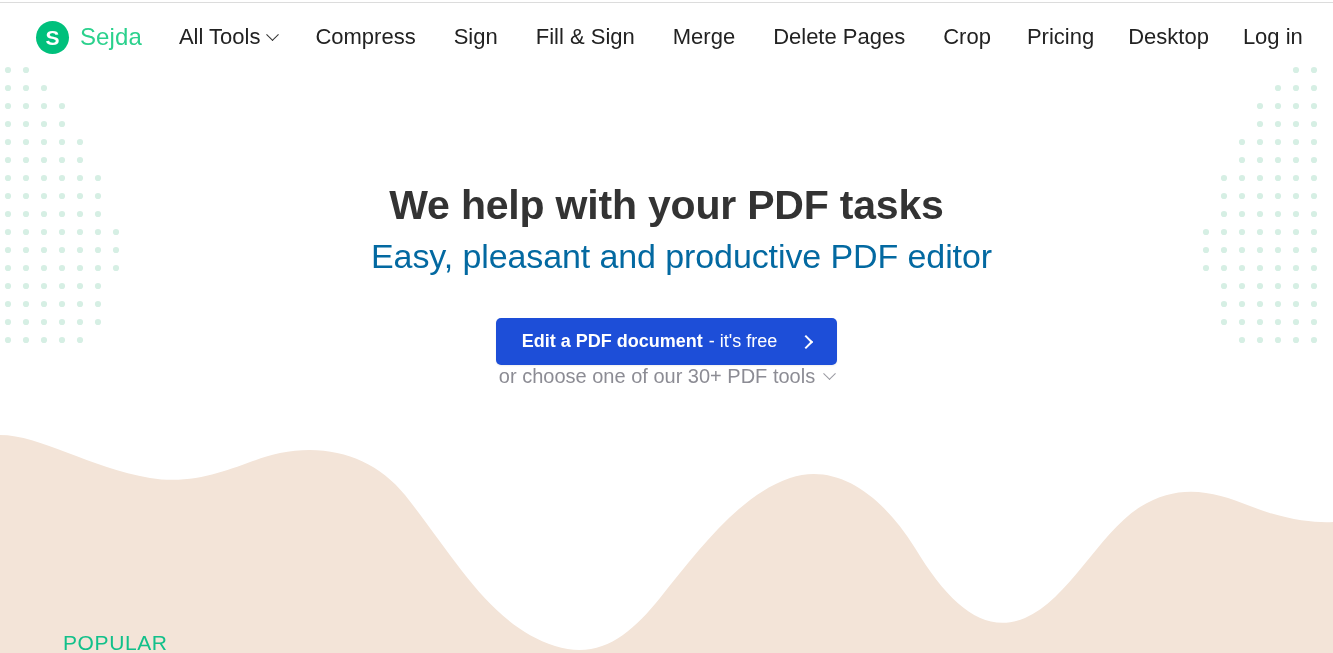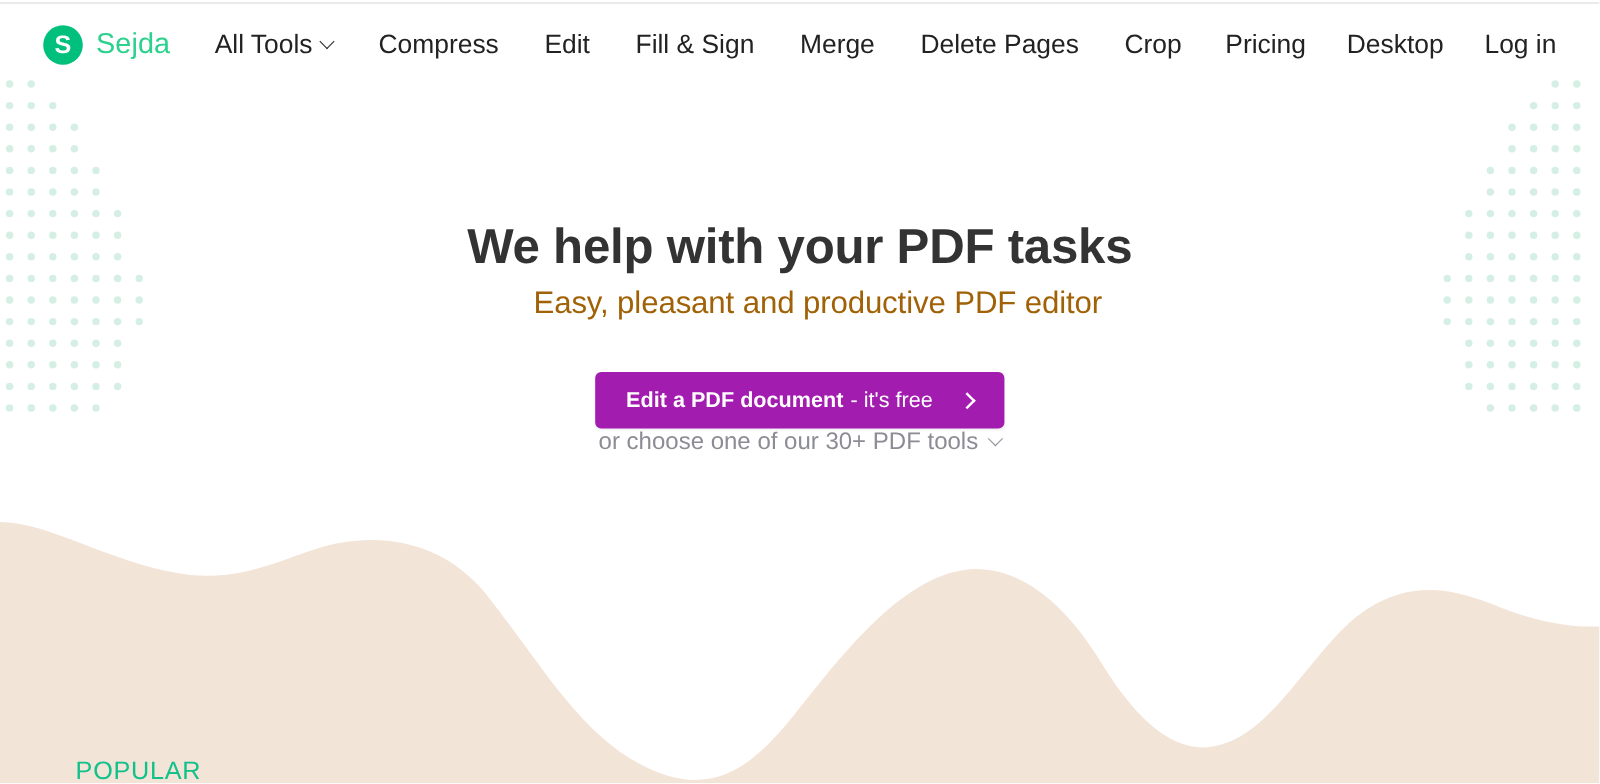--- a/index.html
+++ b/index.html
@@ -132,22 +132,22 @@
     margin-top: 112px;
     font-size: 41px;
     font-weight: bold;
     color: #333333;
     letter-spacing: -0.2px;
     text-align: center;
   }
 
   .hero-subtitle {
     margin-top: 8px;
-    font-size: 26px;
-    color: #a16207;
+    font-size: 34px;
+    color: #0369a1;
     letter-spacing: -0.1px;
     margin-left: 30px;
   }
 
   .cta-wrap { margin-top: 42px; }
 
   .cta-button {
     display: inline-flex;
     align-items: center;
     background: #00bd7e;
@@ -432,40 +432,40 @@
     <span class="brand-mark" style="background: rgb(0, 192, 124);">S</span>
     <span class="brand-name" style="color: rgb(43, 209, 141);">Sejda</span>
   </a>
 
   <nav class="nav-left">
     <div class="nav-item">
       <span>All Tools</span>
       <i class="chev-down"></i>
     </div>
     <div class="nav-item">Compress</div>
-    <div class="nav-item">Edit</div>
+    <div class="nav-item">Sign</div>
     <div class="nav-item">Fill &amp; Sign</div>
     <div class="nav-item">Merge</div>
     <div class="nav-item">Delete Pages</div>
     <div class="nav-item">Crop</div>
   </nav>
 
   <nav class="nav-right">
     <div class="nav-item">Pricing</div>
     <div class="nav-item">Desktop</div>
     <div class="nav-item">Log in</div>
   </nav>
 </div>
 
 <div class="hero">
   <h1 class="hero-title">We help with your PDF tasks</h1>
   <div class="hero-subtitle">Easy, pleasant and productive PDF editor</div>
 
   <div class="cta-wrap">
-    <button class="cta-button" style="background: #a21caf;">
+    <button class="cta-button" style="background: #1d4ed8;">
       <span class="cta-strong">Edit a PDF document</span>
       <span class="cta-light">- it's free</span>
       <i class="cta-arrow"></i>
     </button>
   </div>
 
   <div>
     <div class="tools-link">
       <span>or choose one of our 30+ PDF tools</span>
       <i class="chev-down"></i>

